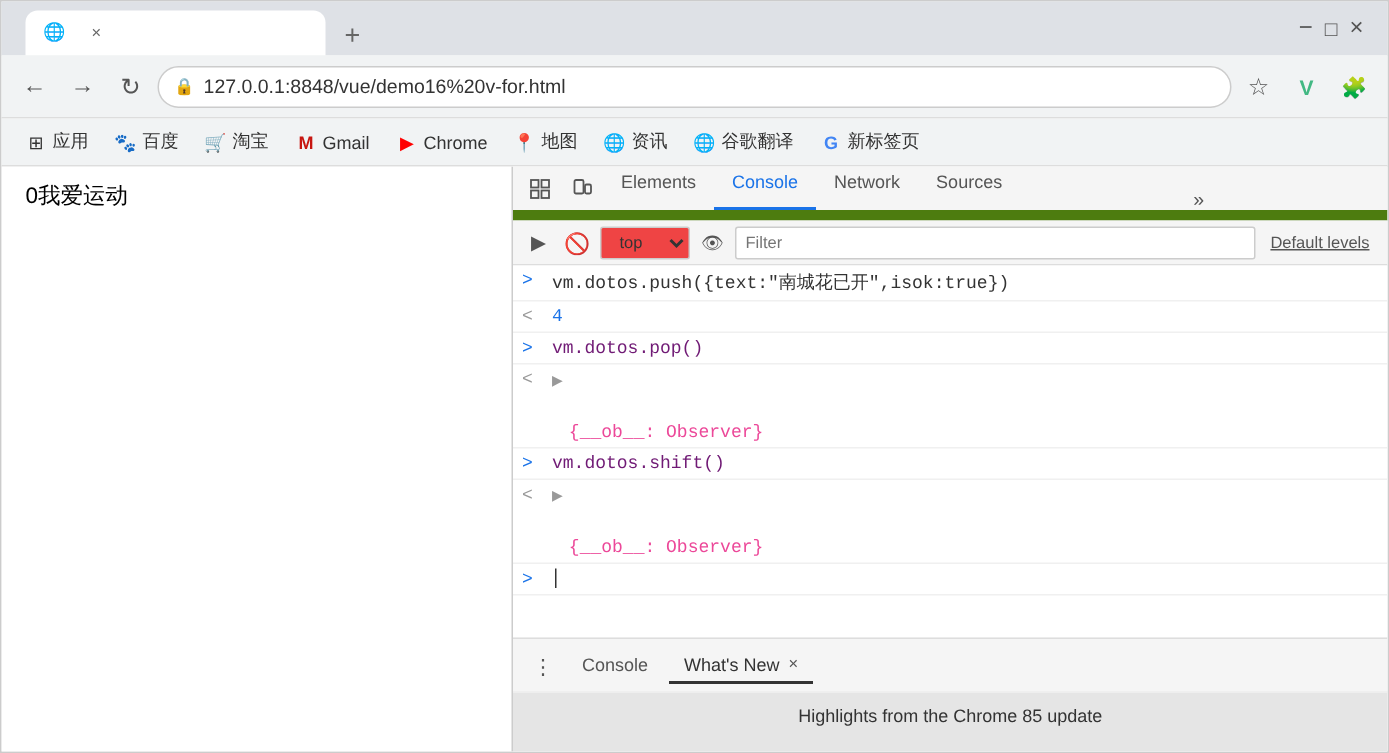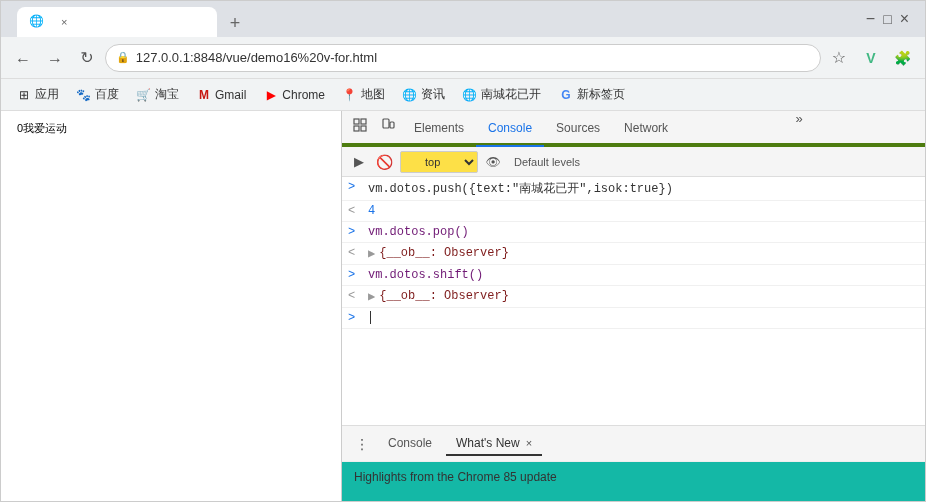--- a/index.html
+++ b/index.html
@@ -99,37 +99,37 @@
     }
 
     
     .page-content {
       flex: 0 0 340px;
       background: #fff;
       padding: 10px 16px;
       font-size: 14px;
       color: #000;
     }
-    .page-line { margin-bottom: 4px; font-size: 11px; }
+    .page-line { margin-bottom: 4px; font-size: 15px; }
 
     
     .devtools {
       flex: 1;
       background: #fff;
       display: flex;
       flex-direction: column;
       border-left: 1px solid #ccc;
       font-size: 12px;
     }
     .devtools-tabs {
       height: 36px;
       background: #f5f5f5;
       display: flex;
-      align-items: flex-start;
-      border-bottom: 4px solid #4d7c0f;
+      align-items: flex-end;
+      border-bottom: 7px solid #4d7c0f;
       padding: 0 4px;
     }
     .devtools-tab-btn { width: 28px; height: 28px; border: none; background: transparent; cursor: pointer; display: flex; align-items: center; justify-content: center; color: #555; font-size: 14px; }
     .devtools-tab {
       padding: 6px 12px;
       font-size: 12px;
       cursor: pointer;
       color: #555;
       border-bottom: 2px solid transparent;
       height: 36px;
@@ -147,40 +147,41 @@
       padding: 0 6px;
       gap: 4px;
       border-bottom: 1px solid #ddd;
     }
     .toolbar-btn { width: 22px; height: 22px; border: none; background: transparent; cursor: pointer; display: flex; align-items: center; justify-content: center; font-size: 13px; color: #555; }
     .context-select {
       height: 22px;
       border: 1px solid #ccc;
       border-radius: 2px;
       font-size: 11px;
-      padding: 0 20px;
-      background: #fde047;
+      padding: 0 8px;
+      background: #ef4444;
       color: #333;
       min-width: 60px;
     }
     .filter-input {
       flex: 1;
       height: 22px;
       border: 1px solid #ccc;
       border-radius: 2px;
       font-size: 11px;
       padding: 0 6px;
       background: #fff;
       color: #333;
     }
     .default-levels {
       font-size: 11px;
       color: #555;
       padding: 0 6px;
       white-space: nowrap;
+      text-decoration: underline;
     }
 
     .console-output {
       flex: 1;
       background: #fff;
       overflow-y: auto;
       font-family: 'Consolas', 'Courier New', monospace;
       font-size: 12px;
     }
     .console-line {
@@ -193,21 +194,21 @@
     .console-prompt {
       color: #555;
       margin-right: 6px;
       flex-shrink: 0;
       width: 14px;
     }
     .console-prompt.arrow { color: #1a73e8; }
     .console-prompt.return { color: #999; }
     .console-text { color: #701a75; flex: 1; word-break: break-all; }
     .console-text.blue { color: #1a73e8; }
-    .console-text.expand-text { color: #7f1d1d; }
+    .console-text.expand-text { color: #ec4899; margin-top: 35px; }
     .expand-arrow { color: #999; margin-right: 4px; }
     .cursor-line { background: #fff; }
     .cursor { display: inline-block; width: 1px; height: 13px; background: #333; vertical-align: middle; margin-left: 2px; animation: blink 1s step-end infinite; }
     @keyframes blink { 50% { opacity: 0; } }
 
     
     .devtools-bottom-bar {
       height: 36px;
       background: #f5f5f5;
       border-top: 1px solid #ddd;
@@ -221,26 +222,27 @@
       padding: 4px 10px;
       font-size: 12px;
       cursor: pointer;
       color: #555;
       border-bottom: 2px solid transparent;
     }
     .bottom-tab.active { color: #333; }
     .bottom-tab-close { font-size: 11px; color: #555; cursor: pointer; margin-left: 2px; }
 
     .devtools-bottom-content {
-      background: #14b8a6;
+      background: #e5e5e5;
       padding: 8px 12px;
       font-size: 12px;
       color: #333;
       border-top: 1px solid #eee;
       min-height: 40px;
+      text-align: center;
     }
   </style>
 </head>
 <body>
 
 <div class="browser-window">
 
   <div class="title-bar">
     <div class="tab-bar" style="flex:1; display:flex; align-items:flex-end; background:transparent;">
       <div class="tab active">
@@ -295,21 +297,21 @@
     <div class="bookmark-item">
       <span class="bookmark-icon" style="color:#4285f4;">📍</span>
       <span>地图</span>
     </div>
     <div class="bookmark-item">
       <span class="bookmark-icon" style="color:#34a853;">🌐</span>
       <span>资讯</span>
     </div>
     <div class="bookmark-item">
       <span class="bookmark-icon" style="color:#4285f4;">🌐</span>
-      <span>南城花已开</span>
+      <span>谷歌翻译</span>
     </div>
     <div class="bookmark-item">
       <span class="bookmark-icon" style="color:#4285f4; font-weight:bold;">G</span>
       <span>新标签页</span>
     </div>
   </div>
 
   <div class="main-area">
 
     <div class="page-content">
@@ -335,36 +337,37 @@
             <rect x="9" y="4" width="4" height="6" rx="1" stroke="#555" stroke-width="1.2" fill="none"></rect>
           </svg>
         </button>
         <div class="devtools-tab">
           <span>Elements</span>
         </div>
         <div class="devtools-tab active">
           <span>Console</span>
         </div>
         <div class="devtools-tab">
+          <span>Network</span>
+        </div>
+        <div class="devtools-tab">
           <span>Sources</span>
-        </div>
-        <div class="devtools-tab">
-          <span>Network</span>
         </div>
         <div class="devtools-more">»</div>
         <div style="margin-left:auto; width:3px; background:#ddd; cursor:col-resize;"></div>
       </div>
 
       <div class="devtools-toolbar">
         <button class="toolbar-btn">▶</button>
         <button class="toolbar-btn" style="font-size:14px;">🚫</button>
         <select class="context-select">
           <option>top</option>
         </select>
         <button class="toolbar-btn" style="font-size:12px;">👁</button>
+        <input type="text" class="filter-input" placeholder="Filter" style="">
         <span class="default-levels">Default levels</span>
       </div>
 
       <div class="console-output">
 
         <div class="console-line">
           <span class="console-prompt arrow">&gt;</span>
           <span class="console-text" style="color:#333;">vm.dotos.push({text:"南城花已开",isok:true})</span>
         </div>
 

